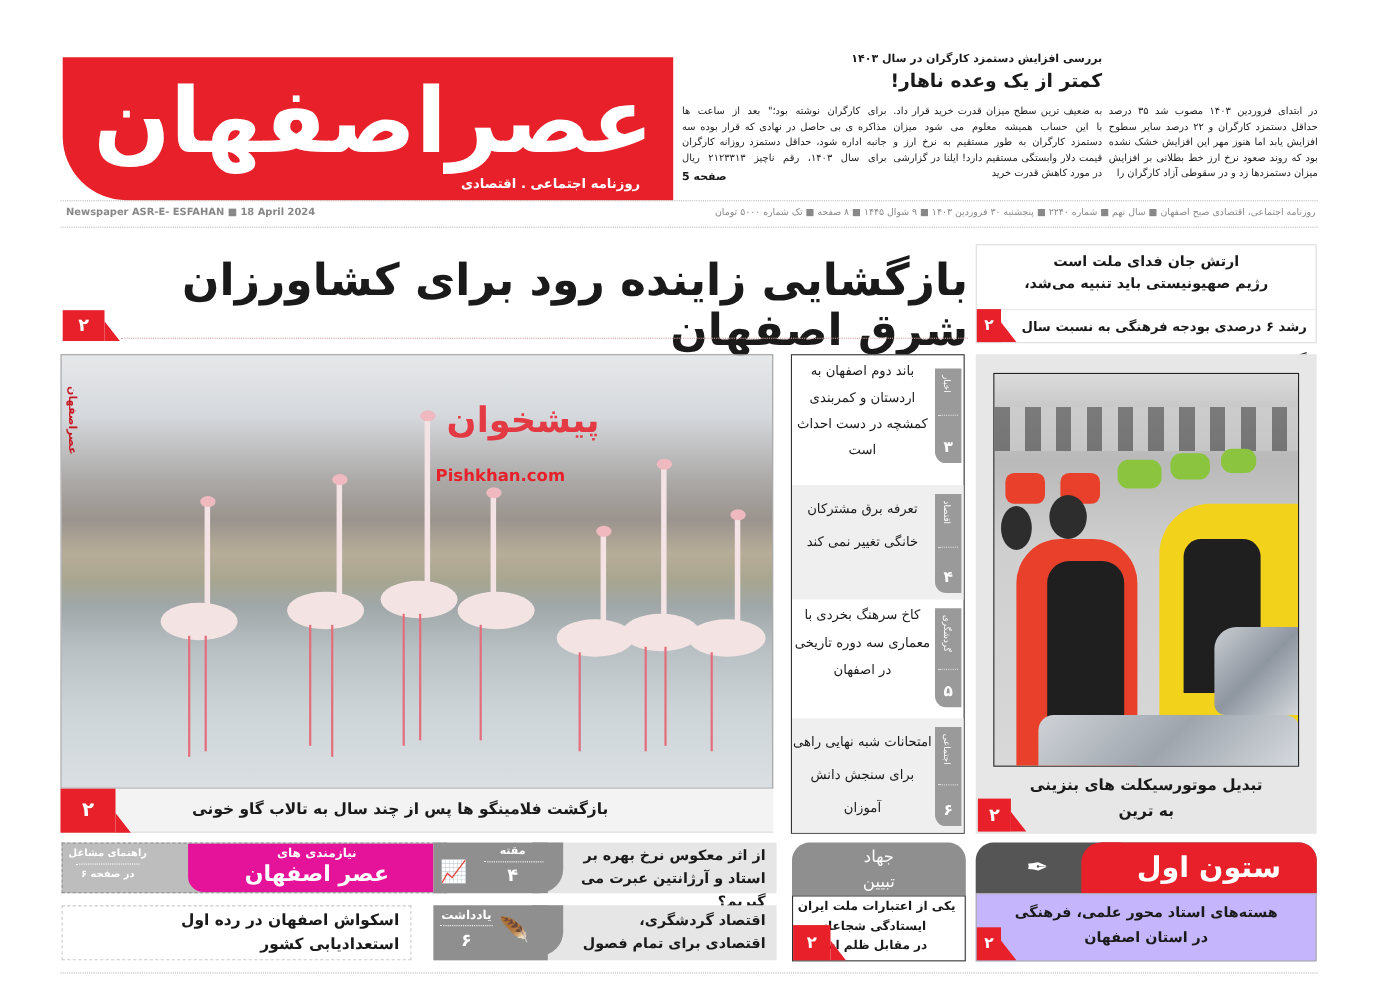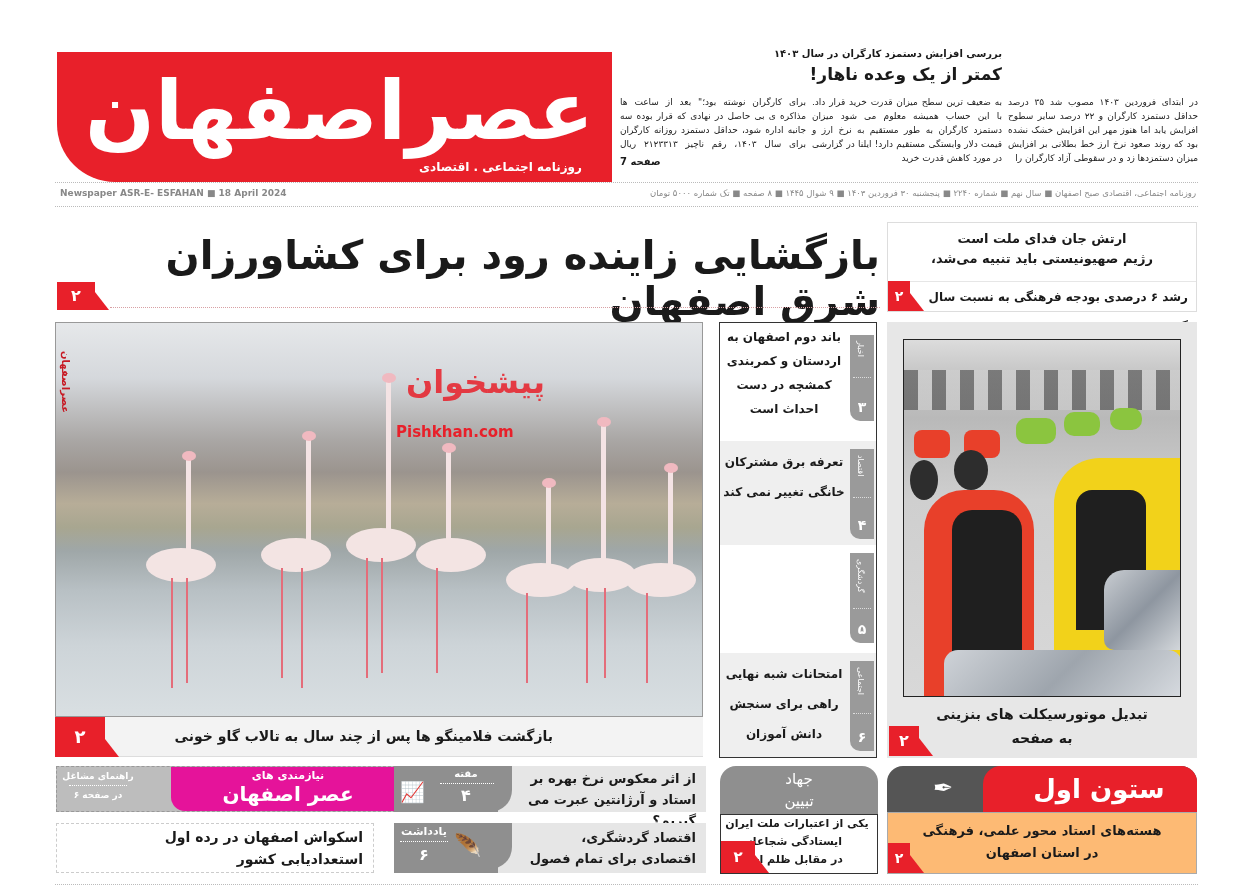--- a/index.html
+++ b/index.html
@@ -42,21 +42,21 @@
   .watermark-en { position: absolute; left: 340px; top: 100px; font-size: 15px; color: #e8202a; font-weight: bold; }
   .photo-credit { position: absolute; left: 4px; top: 28px; writing-mode: vertical-rl; font-size: 10px; color: #c71a24; font-weight: bold; }
 
   .caption-bar { left: 55px; top: 717px; width: 648px; height: 40px; background: #f3f3f3; border-bottom: 1px solid #ddd; }
   .caption-text { position: absolute; right: 150px; top: 0; line-height: 38px; font-size: 14px; font-weight: bold; direction: rtl; }
 
   
   .briefs { left: 719px; top: 322px; width: 158px; height: 436px; border: 1px solid #333; background: #fff; }
   .brief { position: absolute; left: 0; right: 0; }
   .brief.shade { background: #efefef; }
-  .brief-text { position: absolute; left: 0; right: 28px; text-align: center; font-size: 12px; font-weight: bold; line-height: 24px; direction: rtl; }
+  .brief-text { position: absolute; left: 0; right: 28px; text-align: center; font-size: 12px; font-weight: normal; line-height: 24px; direction: rtl; }
   .brief-tab { position: absolute; right: 2px; width: 24px; background: #9a9a9a; border-radius: 0 0 0 10px; color: #fff; }
   .brief-tab .cat { writing-mode: vertical-rl; font-size: 8px; position: absolute; top: 6px; left: 6px; }
   .brief-tab .num { position: absolute; bottom: 6px; left: 0; right: 0; text-align: center; font-size: 14px; font-weight: bold; }
   .brief-tab .dots { position: absolute; left: 3px; right: 3px; border-top: 1px dotted #ddd; }
 
   
   .scoot-panel { left: 887px; top: 322px; width: 310px; height: 436px; background: #e7e7e7; }
   .scoot-photo { position: absolute; left: 16px; top: 17px; width: 278px; height: 358px; border: 1px solid #222; overflow: hidden;
     background: linear-gradient(180deg, #dcdcdc 0%, #c9c9c9 8%, #b9b9b9 22%, #cfcfcf 45%, #d8d8d8 100%); }
   .scoot-cap { position: absolute; left: 0; right: 0; top: 380px; text-align: center; font-size: 14px; font-weight: bold; line-height: 24px; direction: rtl; }
@@ -79,36 +79,36 @@
   .gray-text { position: absolute; right: 10px; top: 2px; width: 190px; text-align: right; font-size: 13px; font-weight: bold; line-height: 21px; direction: rtl; }
 
   .jahad { left: 720px; top: 766px; width: 158px; height: 108px; }
   .jahad-head { position: absolute; left: 0; top: 0; width: 158px; height: 48px; background: #8f8f8f; border-radius: 16px 16px 0 0; color: #fff; text-align: center; font-size: 15px; line-height: 22px; direction: rtl; padding-top: 2px; }
   .jahad-body { position: absolute; left: 0; top: 48px; width: 158px; height: 60px; border: 1px solid #333; background: #fff; text-align: center; font-size: 11px; font-weight: bold; line-height: 18px; padding-right: 4px; direction: rtl; }
 
   .sotun { left: 887px; top: 766px; width: 310px; height: 108px; }
   .sotun-head { position: absolute; left: 0; top: 0; width: 310px; height: 46px; background: #555; border-radius: 16px 16px 0 0; }
   .sotun-red { position: absolute; right: 0; top: 0; width: 196px; height: 46px; background: #e8202a; border-radius: 0 16px 0 0; color: #fff; text-align: center; font-size: 26px; font-weight: bold; line-height: 46px; direction: rtl; }
   .sotun-red::before { content: ""; position: absolute; left: -18px; top: 0; width: 36px; height: 46px; background: #e8202a; border-radius: 18px 0 0 0; }
-  .sotun-body { position: absolute; left: 0; top: 46px; width: 310px; height: 62px; background: #fdba74; border: 1px solid #aaa; text-align: center; font-size: 13px; font-weight: bold; line-height: 22px; padding-top: 7px; direction: rtl; }
+  .sotun-body { position: absolute; left: 0; top: 46px; width: 310px; height: 62px; background: #c4b5fd; border: 1px solid #aaa; text-align: center; font-size: 13px; font-weight: bold; line-height: 22px; padding-top: 7px; direction: rtl; }
 </style>
 </head>
 <body>
 
 <div class="abs masthead">
   <div class="logo">عصراصفهان</div>
   <div class="tagline">روزنامه اجتماعی . اقتصادی</div>
 </div>
 
 <div class="abs teaser-kicker">بررسی افزایش دستمزد کارگران در سال ۱۴۰۳</div>
 <div class="abs teaser-title">کمتر از یک وعده ناهار!</div>
 <div class="abs teaser-col" style="left:1008px; top:95px; width:190px;">در ابتدای فروردین ۱۴۰۳ مصوب شد ۳۵ درصد حداقل دستمزد کارگران و ۲۲ درصد سایر سطوح افزایش یابد اما هنوز مهر این افزایش خشک نشده بود که روند صعود نرخ ارز خط بطلانی بر افزایش میزان دستمزدها زد و در سقوطی آزاد کارگران را</div>
 <div class="abs teaser-col" style="left:812px; top:95px; width:190px;">به ضعیف ترین سطح میزان قدرت خرید قرار داد. با این حساب همیشه معلوم می شود میزان دستمزد کارگران به طور مستقیم به نرخ ارز و قیمت دلار وابستگی مستقیم دارد! ایلنا در گزارشی در مورد کاهش قدرت خرید</div>
 <div class="abs teaser-col" style="left:620px; top:95px; width:186px; height:60px; overflow:hidden;">برای کارگران نوشته بود؛" بعد از ساعت ها مذاکره ی بی حاصل در نهادی که قرار بوده سه جانبه اداره شود، حداقل دستمزد روزانه کارگران برای سال ۱۴۰۳، رقم ناچیز ۲۱۲۳۳۱۳ ریال تعیین...</div>
-<div class="abs" style="left:620px; top:156px; font-size:10px; font-weight:bold;">صفحه 7</div>
+<div class="abs" style="left:620px; top:156px; font-size:10px; font-weight:bold;">صفحه 5</div>
 
 <div class="abs rule-dotted" style="left:55px; top:182px; width:1143px;"></div>
 <div class="abs info-line" style="right:54px; width:640px; text-align:right;">روزنامه اجتماعی، اقتصادی صبح اصفهان ■ سال نهم ■ شماره ۲۲۴۰ ■ پنجشنبه ۳۰ فروردین ۱۴۰۳ ■ ۹ شوال ۱۴۴۵ ■ ۸ صفحه ■ تک شماره ۵۰۰۰ تومان</div>
 <div class="abs info-left">Newspaper ASR-E- ESFAHAN ■ 18 April 2024</div>
 <div class="abs rule-dotted" style="left:55px; top:206px; width:1143px;"></div>
 
 <div class="abs tr-box">
   <div class="tr-title">
     <div>ارتش جان فدای ملت است</div>
     <div>رژیم صهیونیستی باید تنبیه می‌شد،</div>
@@ -181,20 +181,21 @@
   </div>
   <div class="brief shade" style="top:118px; height:104px;">
     <div class="brief-text" style="top:6px; line-height:30px;">تعرفه برق مشترکان خانگی تغییر نمی کند</div>
     <div class="brief-tab" style="top:8px; height:90px;">
       <span class="cat">اقتصاد</span>
       <span class="dots" style="top:48px;"></span>
       <span class="num">۴</span>
     </div>
   </div>
   <div class="brief" style="top:222px; height:108px;">
+    <div class="brief-text" style="top:2px; line-height:25px;">کاخ سرهنگ بخردی با معماری سه دوره تاریخی در اصفهان</div>
     <div class="brief-tab" style="top:8px; height:90px;">
       <span class="cat">گردشگری</span>
       <span class="dots" style="top:55px;"></span>
       <span class="num">۵</span>
     </div>
   </div>
   <div class="brief shade" style="top:330px; height:104px;">
     <div class="brief-text" style="top:6px; line-height:30px;">امتحانات شبه نهایی راهی برای سنجش دانش آموزان</div>
     <div class="brief-tab" style="top:8px; height:90px;">
       <span class="cat">اجتماعی</span>
@@ -216,21 +217,21 @@
     <div style="position:absolute; left:50px; top:110px; width:34px; height:40px; background:#2d2d2d; border-radius:50%;"></div>
     <div style="position:absolute; left:20px; top:150px; width:110px; height:210px; background:#e8402a; border-radius:40px 40px 0 0;"></div>
     <div style="position:absolute; left:48px; top:170px; width:70px; height:160px; background:#1f1f1f; border-radius:20px 20px 0 0;"></div>
     <div style="position:absolute; left:150px; top:118px; width:128px; height:200px; background:#f2d21a; border-radius:46px 0 0 0;"></div>
     <div style="position:absolute; left:172px; top:150px; width:70px; height:140px; background:#1f1f1f; border-radius:16px 16px 0 0;"></div>
     <div style="position:absolute; left:40px; top:310px; width:238px; height:48px; background:linear-gradient(135deg,#cfd3d8,#9ea5ad,#d7dbe0); border-radius:14px 14px 0 0;"></div>
     <div style="position:absolute; left:200px; top:230px; width:78px; height:80px; background:linear-gradient(135deg,#c9cdd2,#8e96a0,#d4d8dc); border-radius:20px 0 0 10px;"></div>
   </div>
   <div class="scoot-cap">
     <div>تبدیل موتورسیکلت های بنزینی</div>
-    <div>به صفحه</div>
+    <div>به ترین</div>
   </div>
   <div class="pageno" style="left:2px; top:404px; width:30px; height:30px; line-height:30px; font-size:16px;">۲</div>
 </div>
 
 <div class="b-box pink-box">
   <div class="pink-side">
     <div style="margin-top:4px;">راهنمای مشاغل</div>
     <div style="border-top:1px dotted #fff; margin:4px 12px;"></div>
     <div>در صفحه ۶</div>
   </div>

